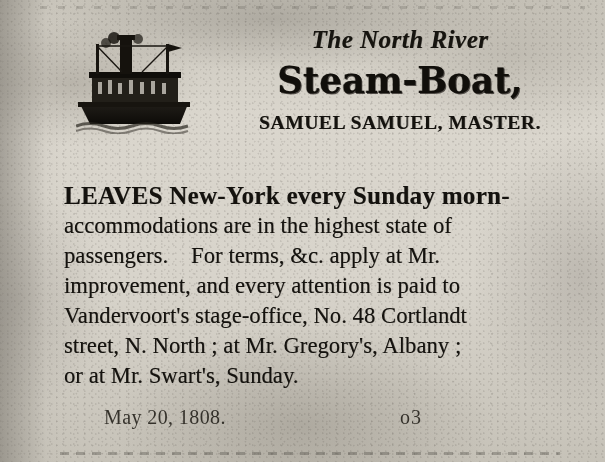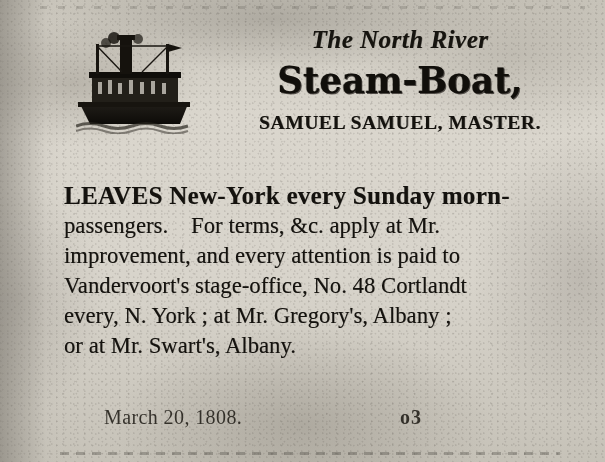--- a/index.html
+++ b/index.html
@@ -130,21 +130,21 @@
     color: #211e18;
     font-family: "Liberation Serif", serif;
     font-size: 20px;
     letter-spacing: 0.4px;
     opacity: 0.88;
   }
   .date-line .code {
     position: absolute;
     left: 296px;
     top: 0;
-    font-weight: 700;
+    font-weight: 400;
     letter-spacing: 1px;
   }
   
   #leftfade {
     position: absolute;
     left: 0; top: 0; bottom: 0; width: 66px;
     background: linear-gradient(90deg, rgba(120,116,108,0.55) 0%, rgba(190,186,178,0.12) 70%, rgba(0,0,0,0) 100%);
     pointer-events: none;
   }
   #bottomrule {
@@ -225,27 +225,28 @@
 
       <div class="title-col">
         <div class="line-north">The North River</div>
         <div class="line-steamboat">Steam-Boat,</div>
         <div class="line-master">SAMUEL SAMUEL, MASTER.</div>
       </div>
     </div>
 
     <div class="body">
       <span class="ln lead">LEAVES New-York every Sunday morn-</span>
+      <span class="ln">accommodations are in the highest state of</span>
       <span class="ln">passengers.    For terms, &amp;c. apply at Mr.</span>
       <span class="ln">improvement, and every attention is paid to</span>
       <span class="ln">Vandervoort's stage-office, No. 48 Cortlandt</span>
-      <span class="ln">every, N. York ; at Mr. Gregory's, Albany ;</span>
-      <span class="ln">or at Mr. Swart's, Albany.</span>
+      <span class="ln">street, N. North ; at Mr. Gregory's, Albany ;</span>
+      <span class="ln">or at Mr. Swart's, Sunday.</span>
     </div>
 
     <div class="date-line">
-      <span>March 20, 1808.</span>
+      <span>May 20, 1808.</span>
       <span class="code">o3</span>
     </div>
 
     <div id="bottomrule"></div>
   </div>
 </div>
 
 </body></html>

